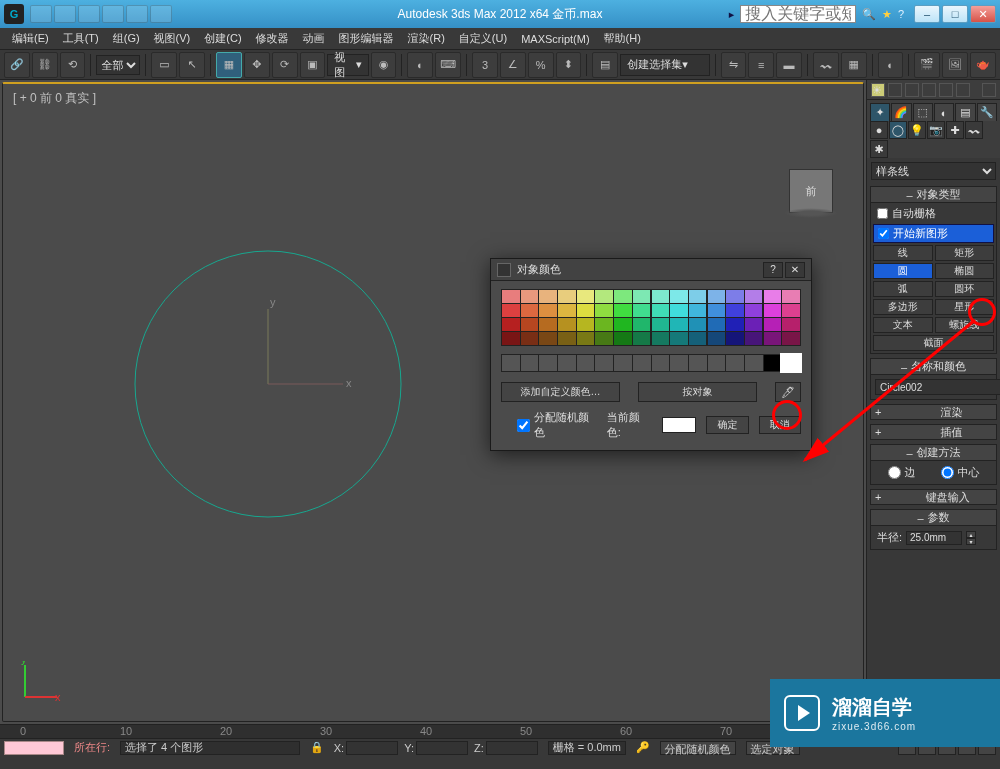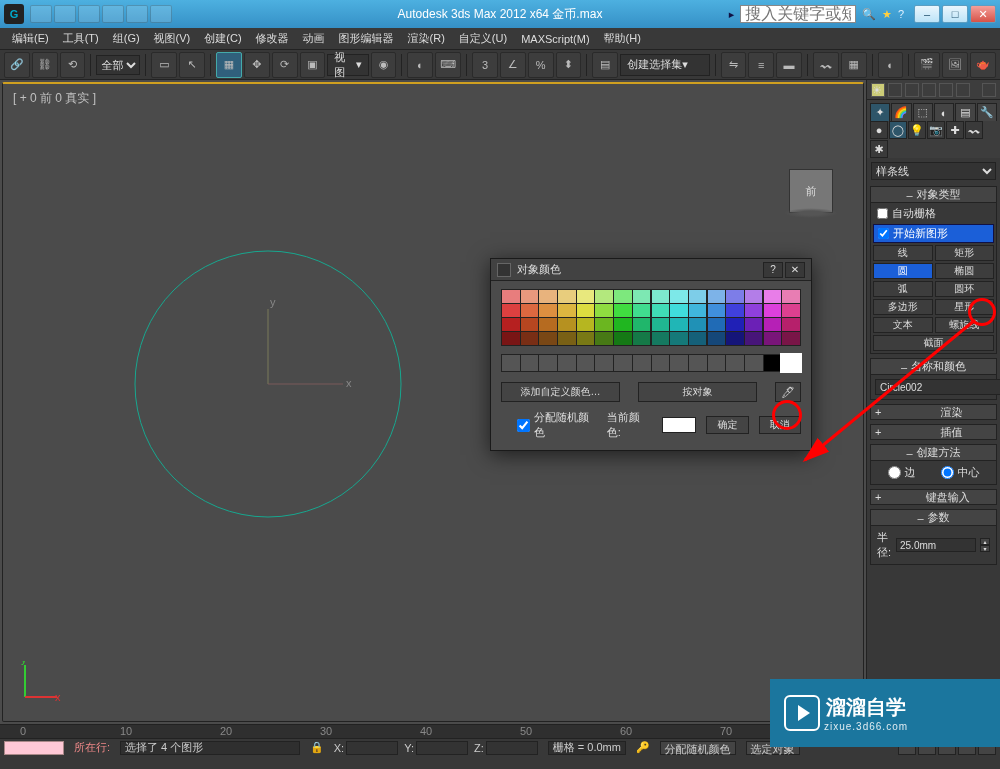--- a/index.html
+++ b/index.html
@@ -58,21 +58,21 @@
 .cmdpanel .btnrow .b { flex:1; height:16px; background:#3d3d3d; border:1px solid #222; display:flex; align-items:center; justify-content:center; font-size:10px; }
 .cmdpanel .btnrow .b.wide { flex:2; }
 .cmdpanel .btnrow .b.selected { background:#1b5fd8; color:#fff; }
 .cmdpanel .namebox { display:flex; gap:2px; padding:2px; align-items:center; }
 .cmdpanel .namebox input { flex:1; background:#333; color:#ddd; border:1px solid #222; height:16px; padding:0 4px; font-size:10px; }
 .cmdpanel .rollhead { height:16px; background:#444; border:1px solid #222; margin:2px 3px; display:flex; align-items:center; font-size:10px; padding:0 4px; }
 .cmdpanel .rollhead .plus { margin-right:auto; }
 .cmdpanel .radio { display:flex; align-items:center; gap:4px; font-size:10px; }
 .cmdpanel .radiorow { display:flex; justify-content:space-around; padding:2px; }
 .cmdpanel .spinrow { display:flex; align-items:center; gap:4px; padding:2px 4px; font-size:10px; }
-.cmdpanel .spinrow input { width:80px; background:#333; color:#ddd; border:1px solid #222; height:14px; font-size:10px; padding:0 3px; }
+.cmdpanel .spinrow input { width:56px; background:#333; color:#ddd; border:1px solid #222; height:14px; font-size:10px; padding:0 3px; }
 .cmdpanel .spinbtns { display:flex; flex-direction:column; }
 .cmdpanel .spinbtns .sb { width:10px; height:7px; background:#444; border:1px solid #222; font-size:6px; display:flex; align-items:center; justify-content:center; }
 
 
 .bottom { position:absolute; bottom:0; left:0; right:0; height:45px; background:#383838; border-top:1px solid #222; color:#ccc; }
 .timeslider { height:14px; background:#2f2f2f; border-bottom:1px solid #222; display:flex; align-items:center; padding:0 6px; }
 .timeslider .range { flex:1; height:10px; background:#222; position:relative; }
 .timeslider .range .thumb { position:absolute; left:30px; top:-2px; width:60px; height:14px; background:#5b5b5b; border:1px solid #888; display:flex; align-items:center; justify-content:center; font-size:9px; color:#ddd; }
 .timeline { height:14px; background:#2f2f2f; border-bottom:1px solid #222; position:relative; font-size:8px; color:#888; }
 .timeline .tick { position:absolute; top:0; }
@@ -107,21 +107,21 @@
 .dialog .finalrow .chk { display:flex; align-items:center; gap:4px; }
 .dialog .finalrow .lbl { margin-left:auto; }
 .dialog .finalrow .cur { width:36px; height:16px; background:#fff; border:1px solid #222; }
 .dialog .finalrow .dlgbtn { width:44px; height:18px; background:#444; border:1px solid #222; display:flex; align-items:center; justify-content:center; font-size:10px; }
 
 
 .anno-circle { position:absolute; border:3px solid #f00; border-radius:50%; pointer-events:none; }
 .anno-arrow { position:absolute; pointer-events:none; }
 
 
-.watermark { position:absolute; bottom:22px; right:0; width:230px; height:68px; background:#1b769e; display:flex; align-items:center; padding:8px 14px; gap:4px; color:#fff;text-align:center; }
+.watermark { position:absolute; bottom:22px; right:0; width:230px; height:68px; background:#1b769e; display:flex; align-items:center; padding:8px 14px; gap:12px; color:#fff; }
 .watermark .play { width:36px; height:36px; border:2px solid #fff; border-radius:6px; display:flex; align-items:center; justify-content:center; }
 .watermark .play:after { content:""; border-left:12px solid #fff; border-top:8px solid transparent; border-bottom:8px solid transparent; margin-left:3px; }
 .watermark .txt .big { font-size:20px; font-weight:bold; }
 .watermark .txt .small { font-size:10px; letter-spacing:1px; opacity:.85; }
 </style>
 </head>
 <body>
 
 <div class="titlebar">
   <div class="logo">G</div>

